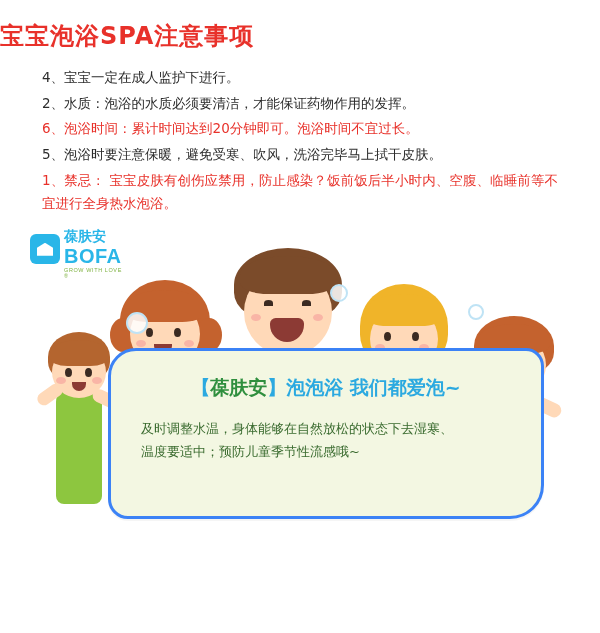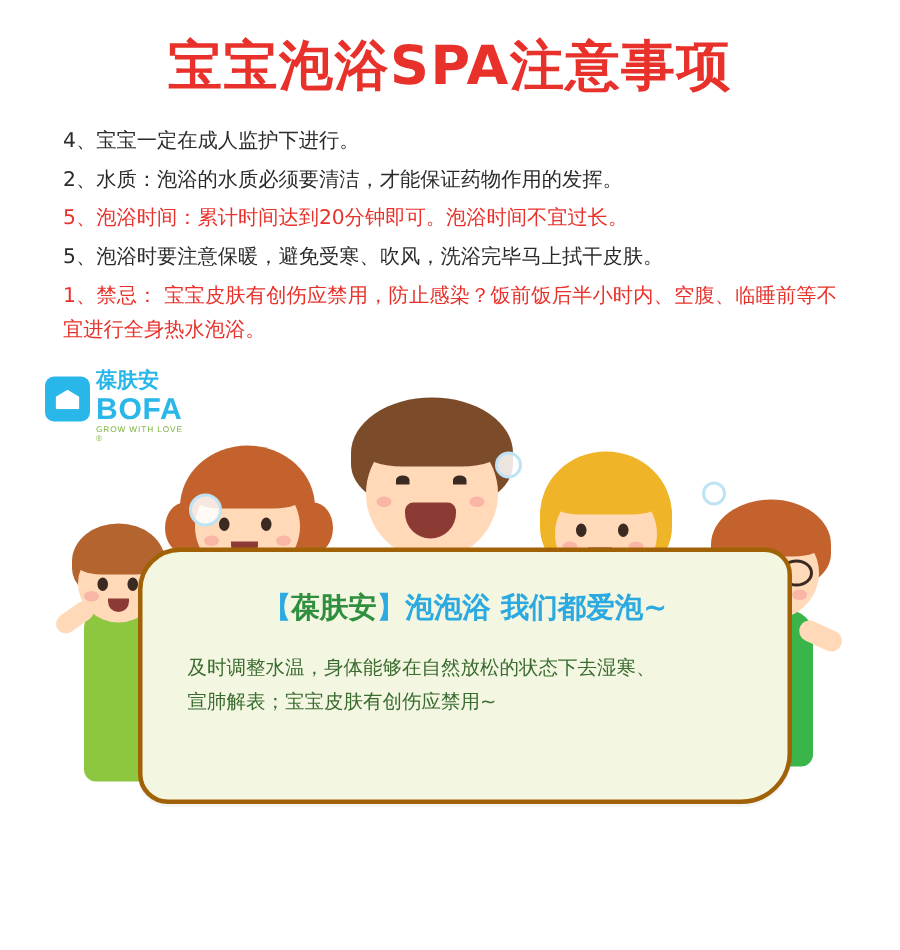--- a/index.html
+++ b/index.html
@@ -14,23 +14,22 @@
     overflow: hidden;
     position: relative;
   }
   .page {
     width: 600px;
     height: 633px;
     position: relative;
     background: #ffffff;
   }
   .title {
-    text-align: center;
     color: #e8312a;
-    font-size: 36px;
+    font-size: 24px;
     font-weight: bold;
     letter-spacing: 1px;
     padding-top: 20px;
     padding-bottom: 6px;
     font-family: "DejaVu Sans", "Liberation Sans", sans-serif;
   }
   .tips {
     padding: 8px 42px 0 42px;
   }
   .tip {
@@ -114,26 +113,26 @@
   .hair { position: absolute; border-radius: 50% 50% 40% 40%; }
   .body { position: absolute; border-radius: 16px 16px 8px 8px; }
   .arm { position: absolute; background: #ffd9b8; border-radius: 10px; }
   .eye { position: absolute; width: 7px; height: 9px; background: #3b2a21; border-radius: 50%; }
   .mouth-open { position: absolute; background: #8c3a34; border-radius: 0 0 14px 14px; }
   .cheek { position: absolute; width: 10px; height: 7px; background: #f7a8a0; border-radius: 50%; opacity: .75; }
 
   
   .board {
     position: absolute;
-    left: 92px;
+    left: 108px;
     top: 128px;
     width: 430px;
     height: 165px;
     background: #f3f7e2;
-    border: 3px solid #a16207;
+    border: 3px solid #3b82f6;
     border-radius: 28px 18px 34px 20px;
     box-shadow: 0 2px 0 rgba(0,0,0,0.04);
   }
   .board-head {
     text-align: center;
     margin-top: 24px;
     font-size: 19px;
     font-weight: bold;
     color: #2ba9e0;
     font-family: "DejaVu Sans", "Liberation Sans", sans-serif;
@@ -156,21 +155,21 @@
 </head>
 <body>
 
 <div class="page">
 
   <div class="title">宝宝泡浴SPA注意事项</div>
 
   <div class="tips">
     <div class="tip">4、宝宝一定在成人监护下进行。</div>
     <div class="tip">2、水质：泡浴的水质必须要清洁，才能保证药物作用的发挥。</div>
-    <div class="tip red">5、泡浴时间：累计时间达到20分钟即可。泡浴时间不宜过长。</div>
+    <div class="tip red">6、泡浴时间：累计时间达到20分钟即可。泡浴时间不宜过长。</div>
     <div class="tip">5、泡浴时要注意保暖，避免受寒、吹风，洗浴完毕马上拭干皮肤。</div>
     <div class="tip red">1、禁忌：  宝宝皮肤有创伤应禁用，防止感染？饭前饭后半小时内、空腹、临睡前等不宜进行全身热水泡浴。</div>
   </div>
 
   <div class="art">
 
     <div class="logo">
       <div class="mark"></div>
       <div class="cn">葆肤安</div>
       <div class="en">BOFA</div>
@@ -255,18 +254,18 @@
     <div class="bubble" style="left:126px; top:92px; width:18px; height:18px;"></div>
     <div class="bubble" style="left:330px; top:64px; width:14px; height:14px;"></div>
     <div class="bubble" style="left:468px; top:84px; width:12px; height:12px;"></div>
 
     <div class="board">
       <div class="board-head">
         <span>【</span><span class="b1">葆肤安</span><span>】</span><span>泡泡浴 我们都爱泡~</span>
       </div>
       <div class="board-body">
         <div>及时调整水温，身体能够在自然放松的状态下去湿寒、</div>
-        <div>宣肺解表；宝宝皮肤有创伤应禁用~</div>
+        <div>温度要适中；预防儿童季节性流感哦~</div>
       </div>
     </div>
 
   </div>
 </div>
 
 </body></html>

